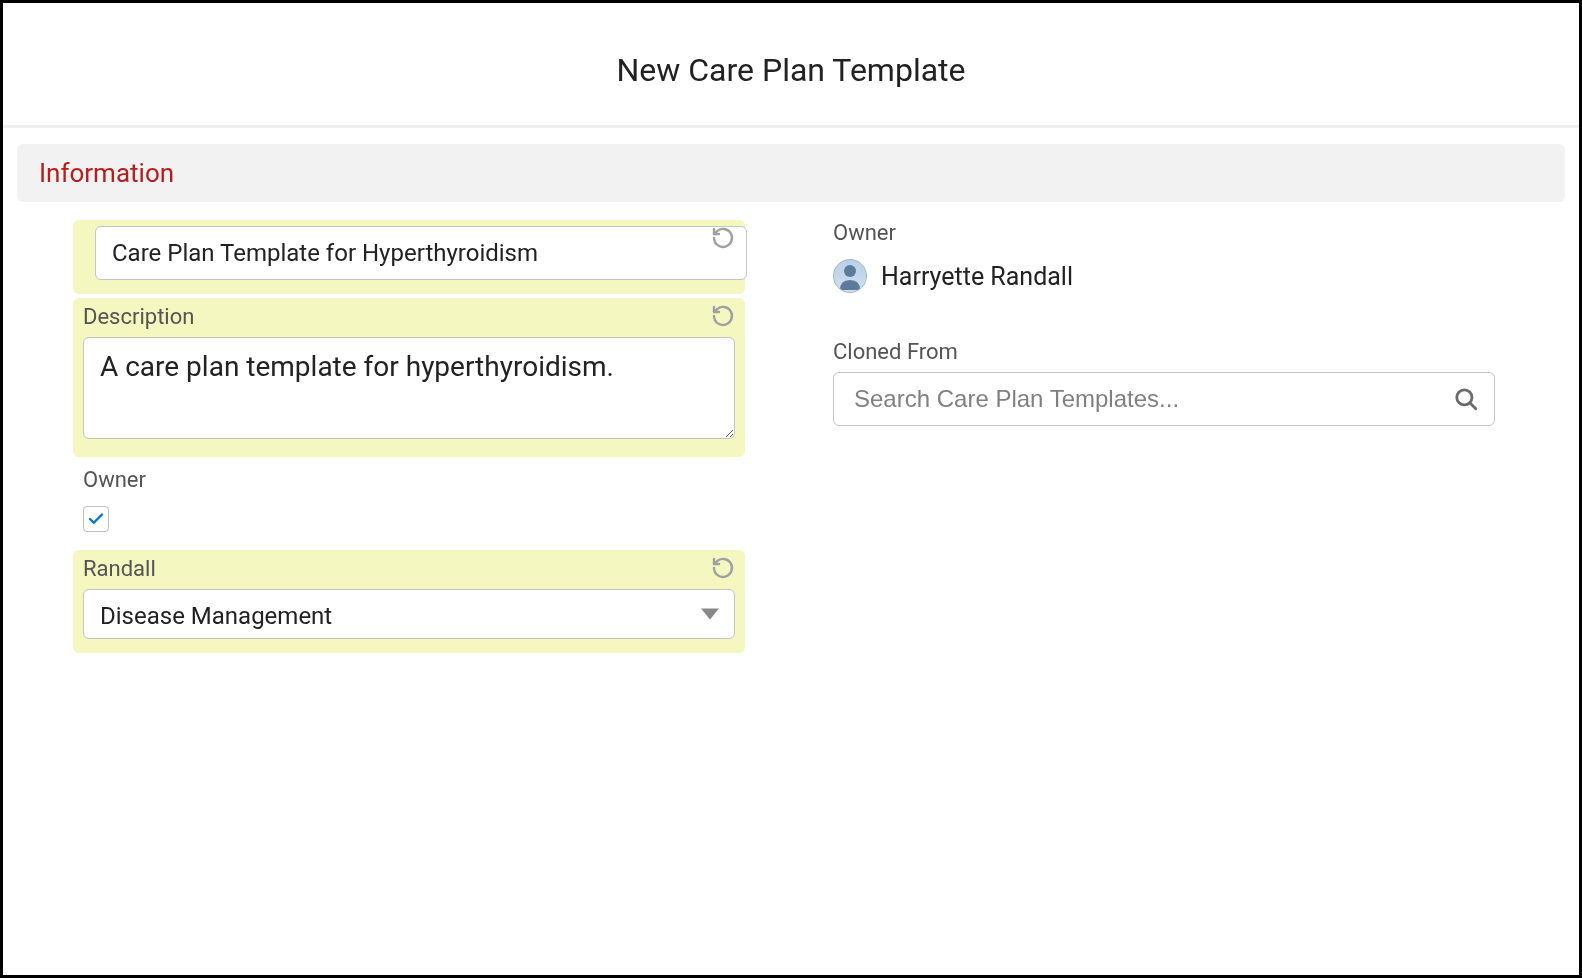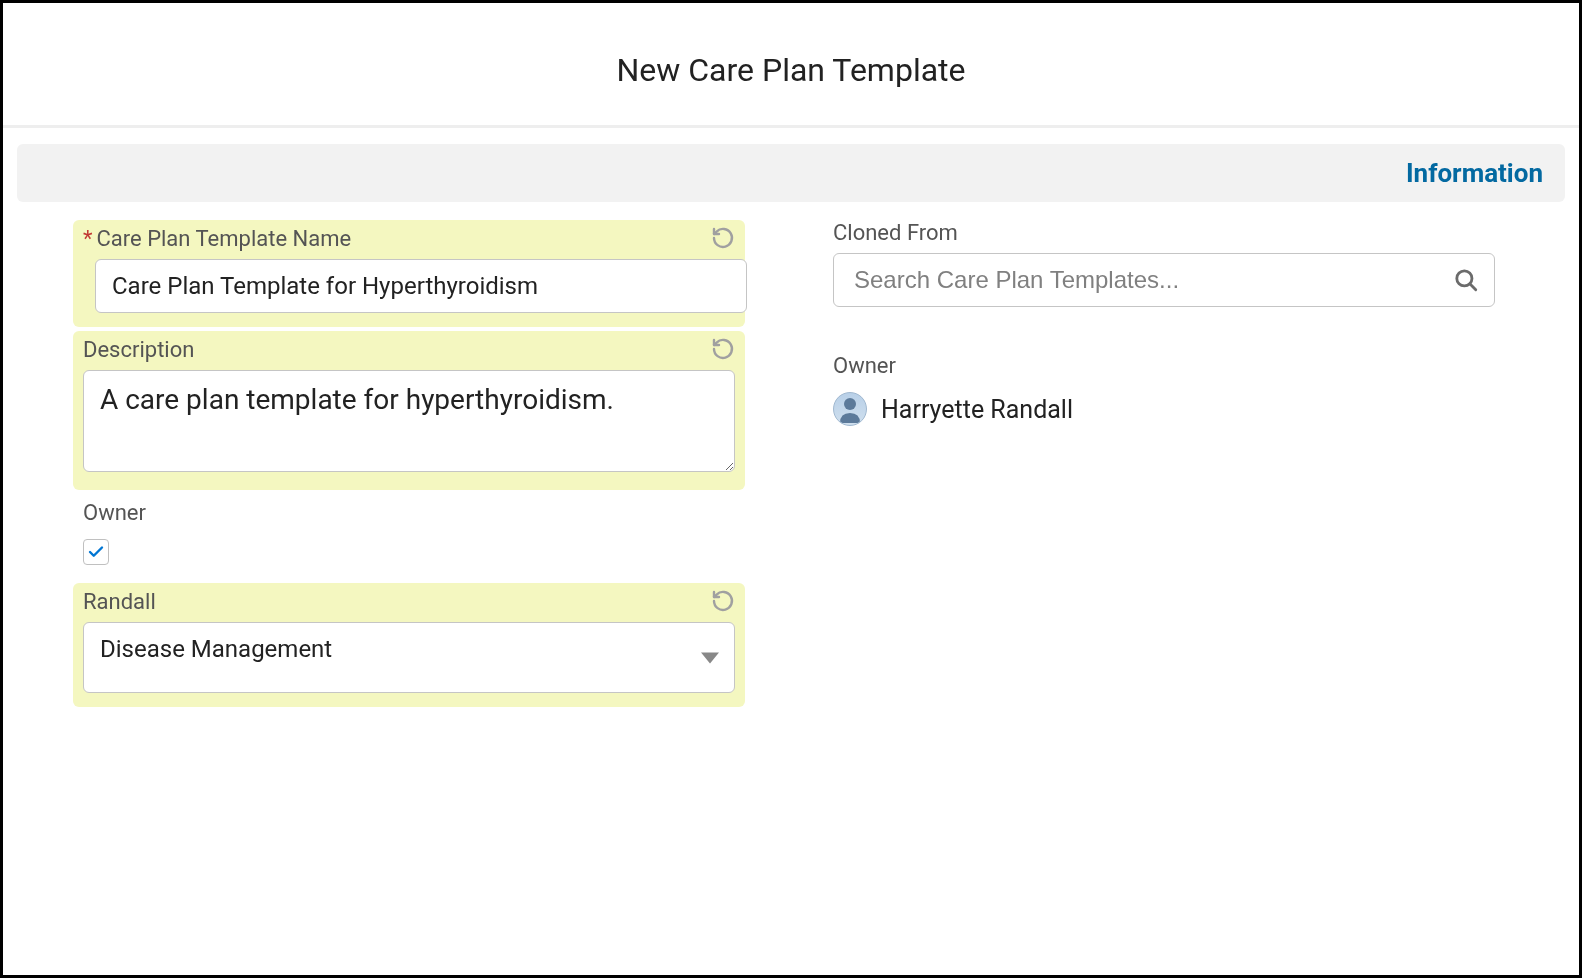--- a/index.html
+++ b/index.html
@@ -22,26 +22,25 @@
       padding: 48px 0 36px 0;
     }
     .divider {
       height: 3px;
       background: #eeeeee;
       width: 100%;
     }
     .section-header {
       background: #f2f2f2;
       font-size: 26px;
-      font-weight: 700;
-      color: #0369a1;
+      font-weight: 400;
+      color: #b91c1c;
       padding: 14px 22px;
       margin: 16px 14px 18px 14px;
       border-radius: 6px;
-      text-align: right;
     }
     .form-container {
       display: flex;
       padding: 0 14px;
     }
     .col {
       width: 50%;
       padding: 0 46px 0 56px;
     }
     .col-right {
@@ -149,21 +148,21 @@
       height: 18px;
       color: #0176d3;
     }
     .select-wrap {
       position: relative;
     }
     .select-input {
       width: 100%;
       border: 1px solid #c5c5c5;
       border-radius: 6px;
-      padding: 12px 44px 29px 16px;
+      padding: 12px 44px 8px 16px;
       font-size: 24px;
       color: #222;
       background: #fff;
       cursor: pointer;
     }
     .select-caret {
       position: absolute;
       right: 16px;
       top: 50%;
       transform: translateY(-50%);
@@ -218,23 +217,20 @@
 <div class="modal-title">New Care Plan Template</div>
 <div class="divider"></div>
 
 <div class="section-header">Information</div>
 
 <div class="form-container">
 
   <div class="col">
 
     <div class="field-wrap highlighted">
-      <label class="field-label">
-        <span class="required-star">*</span><span>Care Plan Template Name</span>
-      </label>
       <span class="undo-icon">
         <svg viewBox="0 0 24 24" fill="none" stroke="currentColor" stroke-width="2.4" stroke-linecap="round" stroke-linejoin="round">
             <path d="M3 12a9 9 0 1 0 2.6-6.4L3 8"></path>
             <polyline points="3 3 3 8 8 8"></polyline>
           </svg>
       </span>
       <input type="text" class="text-input" value="Care Plan Template for Hyperthyroidism" style="">
     </div>
 
     <div class="field-wrap highlighted">
@@ -269,40 +265,40 @@
         <div class="select-input">Disease Management</div>
         <div class="select-caret"></div>
       </div>
     </div>
 
   </div>
 
   <div class="col col-right">
 
     <div class="right-field-group">
+      <label class="plain-label">Owner</label>
+      <div class="owner-row">
+        <div class="avatar">
+          <svg viewBox="0 0 32 32">
+              <circle cx="16" cy="11" r="6" fill="#5c7a9a"></circle>
+              <path d="M6 30 Q6 20 16 20 Q26 20 26 30 Z" fill="#5c7a9a"></path>
+            </svg>
+        </div>
+        <span class="owner-name">Harryette Randall</span>
+      </div>
+    </div>
+
+    <div class="right-field-group">
       <label class="plain-label">Cloned From</label>
       <div class="lookup-wrap">
         <input type="text" class="lookup-input" placeholder="Search Care Plan Templates..." style="">
         <span class="search-icon">
           <svg viewBox="0 0 24 24" fill="none" stroke="currentColor" stroke-width="2.6" stroke-linecap="round" stroke-linejoin="round">
               <circle cx="10.5" cy="10.5" r="7"></circle>
               <line x1="21" y1="21" x2="15.5" y2="15.5"></line>
             </svg>
         </span>
       </div>
     </div>
 
-    <div class="right-field-group">
-      <label class="plain-label">Owner</label>
-      <div class="owner-row">
-        <div class="avatar">
-          <svg viewBox="0 0 32 32">
-              <circle cx="16" cy="11" r="6" fill="#5c7a9a"></circle>
-              <path d="M6 30 Q6 20 16 20 Q26 20 26 30 Z" fill="#5c7a9a"></path>
-            </svg>
-        </div>
-        <span class="owner-name">Harryette Randall</span>
-      </div>
-    </div>
-
   </div>
 
 </div>
 
 </body></html>

